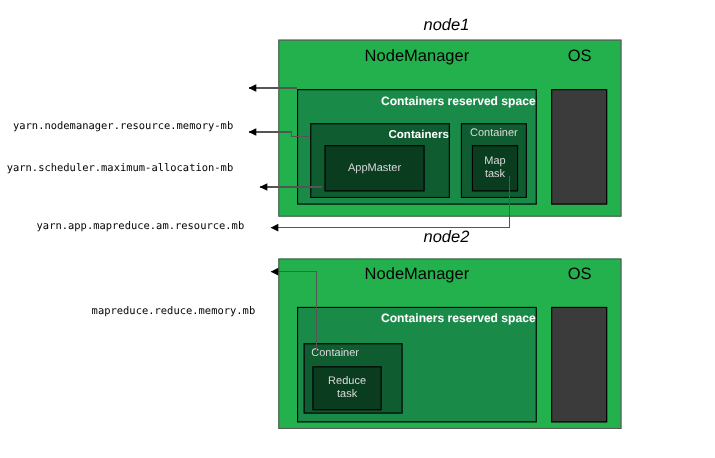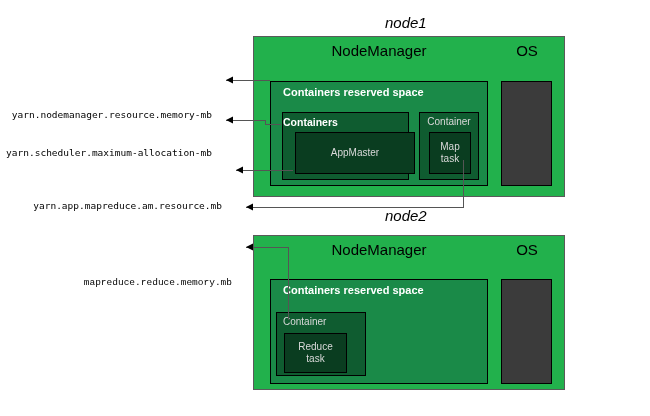--- a/index.html
+++ b/index.html
@@ -71,40 +71,40 @@
   }
   .reserved-label {
     position: absolute;
     left: 0;
     right: 0;
     top: 4px;
     font-family: "Liberation Sans", sans-serif;
     font-weight: bold;
     font-size: 11px;
     color: #ffffff;
-    text-align: left;
+    text-align: right;
     white-space: nowrap;
     margin-left: 12px;
   }
   .containers-box {
     position: absolute;
     background: #0f5c30;
     border: 1px solid #000000;
     box-sizing: border-box;
   }
   .containers-label {
     position: absolute;
     left: 0;
     right: 0;
     top: 3px;
     font-family: "Liberation Sans", sans-serif;
     font-weight: bold;
     font-size: 10.5px;
     color: #ffffff;
-    text-align: left;
+    text-align: right;
     white-space: nowrap;
   }
   .container-box {
     position: absolute;
     background: #0f5c30;
     border: 1px solid #000000;
     box-sizing: border-box;
   }
   .container-label {
     position: absolute;
@@ -155,36 +155,36 @@
 <div id="canvas">
 
   <div class="leader-label" style="right:438px; top:75px;">yarn.nodemanager.resource.memory-mb</div>
 
   <div class="leader-label" style="right:438px; top:113px;">yarn.scheduler.maximum-allocation-mb</div>
 
 
   <div class="leader-label" style="right:428px; top:166px;">yarn.app.mapreduce.am.resource.mb</div>
 
 
-  <div class="leader-label" style="right:418px; top:243px;font-family:Liberation Mono, monospace;">mapreduce.reduce.memory.mb</div>
+  <div class="leader-label" style="right:418px; top:243px;">mapreduce.reduce.memory.mb</div>
 
   <div class="node-title" style="left:385px; top:14px;">node1</div>
 
   <div class="node-box" style="left:253px; top:36px; width:312px; height:161px;">
 
     <div class="node-label" style="left:10px; top:5px; width:230px;">NodeManager</div>
 
     <div class="os-label" style="left:240px; top:5px; width:66px;">OS</div>
 
     <div class="reserved-box" style="left:16px; top:44px; width:218px; height:105px;">
       <div class="reserved-label">Containers reserved space</div>
 
       <div class="containers-box" style="left:11px; top:30px; width:127px; height:68px;">
         <div class="containers-label">Containers</div>
-        <div class="task-box" style="left:12px; top:19px; width:120px; height:42px;">
+        <div class="task-box" style="left:12px; top:19px; width:91px; height:42px;">
           <div class="task-label">AppMaster</div>
         </div>
       </div>
 
       <div class="container-box" style="left:148px; top:30px; width:60px; height:68px;">
         <div class="container-label">Container</div>
         <div class="task-box" style="left:9px; top:19px; width:42px; height:42px;">
           <div class="task-label">Map
 task</div>
         </div>

